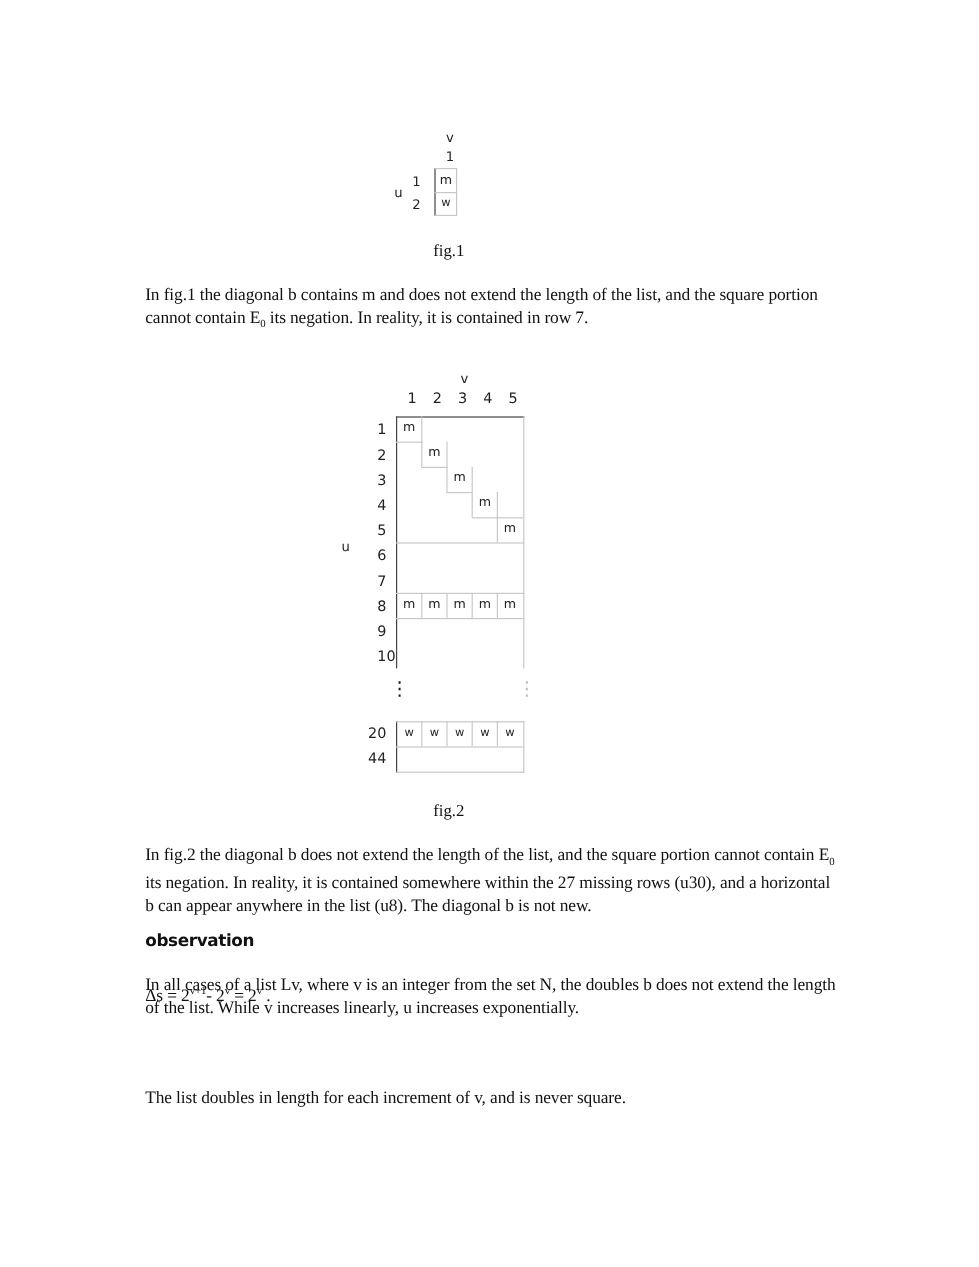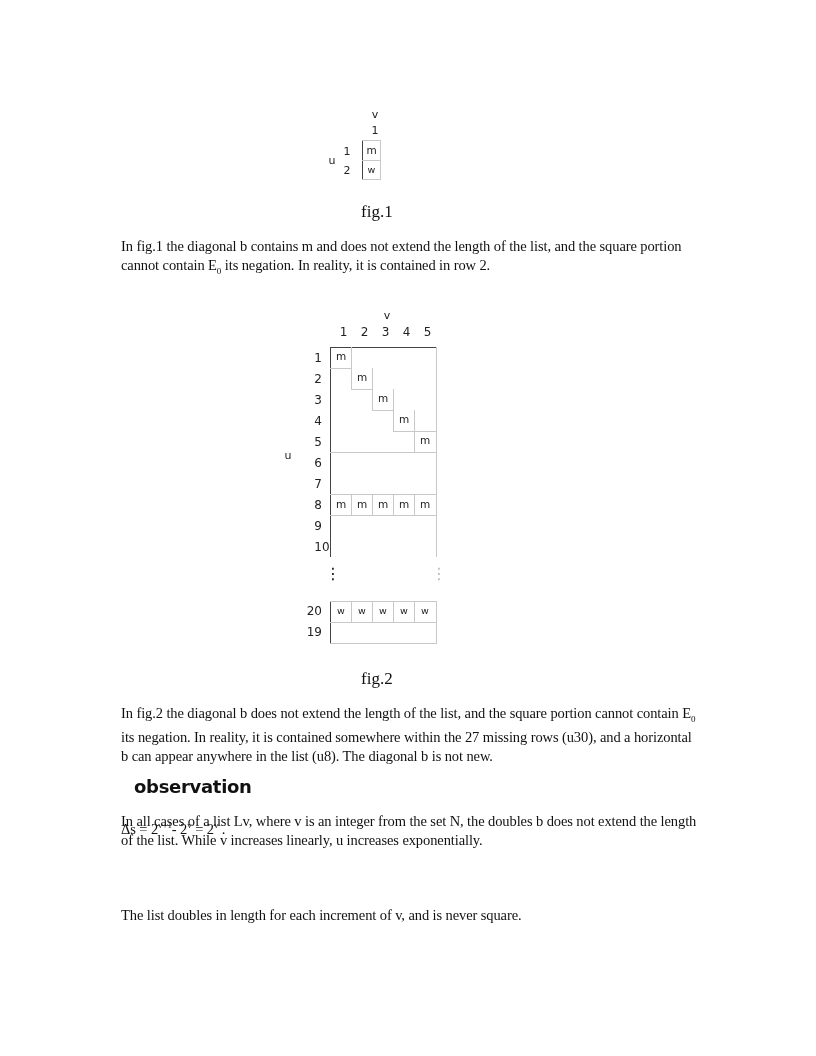--- a/index.html
+++ b/index.html
@@ -1,19 +1,19 @@
 <!DOCTYPE html>
 <html><head>
 <meta charset="utf-8">
 <style>
   html, body { margin:0; padding:0; background:#ffffff; }
   body { width:816px; height:1056px; position:relative; overflow:hidden; color:#111; }
   .abs { position:absolute; }
   .para { position:absolute; left:121px; width:580px; font-family:"Liberation Serif", serif; font-size:14.5px; line-height:18.5px; color:#111; letter-spacing:-0.1px; }
-  .cap { position:absolute; font-family:"Liberation Serif", serif; font-size:17px; color:#111; }
+  .cap { position:absolute; font-family:"Liberation Serif", serif; font-size:14px; color:#111; }
   .lbl { position:absolute; font-family:"DejaVu Sans", sans-serif; font-size:11px; color:#222; text-align:center; }
   .cell { position:absolute; font-family:"DejaVu Sans", sans-serif; font-size:10.5px; color:#222; text-align:center; box-sizing:border-box; }
   .gline { position:absolute; background:#c8c8c8; }
   .bline { position:absolute; background:#444; }
   sub, sup { font-size:9px; }
 </style>
 </head>
 <body>
 
 <div>
@@ -26,21 +26,21 @@
   <div class="bline" style="left:362px;top:140px;width:1px;height:40px;"></div>
   <div class="gline" style="left:362px;top:140px;width:19px;height:1px;"></div>
   <div class="gline" style="left:362px;top:160px;width:19px;height:1px;"></div>
   <div class="gline" style="left:362px;top:179px;width:19px;height:1px;"></div>
   <div class="gline" style="left:380px;top:140px;width:1px;height:40px;"></div>
   <div class="cell" style="left:363px;top:144px;width:17px;">m</div>
   <div class="cell" style="left:363px;top:164px;width:17px;font-size:9.5px;">w</div>
   <div class="cap" style="left:361px;top:202px;">fig.1</div>
 </div>
 
-<div class="para" style="top:237px;"><span>In fig.1 the diagonal b contains m and does not extend the length of the list, and the square portion cannot contain E</span><sub>0</sub><span> its negation. In reality, it is contained in row 2.</span></div>
+<div class="para" style="top:237px;"><span>In fig.1 the diagonal b contains m and does not extend the length of the list, and the square portion cannot contain E</span><sub>0</sub><span> its negation. In reality, it is contained in row 7.</span></div>
 
 <div>
   <div class="lbl" style="left:380px;top:309px;width:14px;">v</div>
 
   <div class="lbl" style="left:333px;top:325px;width:21px;font-size:12px;">1</div>
   <div class="lbl" style="left:354px;top:325px;width:21px;font-size:12px;">2</div>
   <div class="lbl" style="left:375px;top:325px;width:21px;font-size:12px;">3</div>
   <div class="lbl" style="left:396px;top:325px;width:21px;font-size:12px;">4</div>
   <div class="lbl" style="left:417px;top:325px;width:21px;font-size:12px;">5</div>
 
@@ -50,21 +50,21 @@
   <div class="lbl" style="left:298px;top:372px;width:24px;font-size:12px;text-align:right;">2</div>
   <div class="lbl" style="left:298px;top:393px;width:24px;font-size:12px;text-align:right;">3</div>
   <div class="lbl" style="left:298px;top:414px;width:24px;font-size:12px;text-align:right;">4</div>
   <div class="lbl" style="left:298px;top:435px;width:24px;font-size:12px;text-align:right;">5</div>
   <div class="lbl" style="left:298px;top:456px;width:24px;font-size:12px;text-align:right;">6</div>
   <div class="lbl" style="left:298px;top:477px;width:24px;font-size:12px;text-align:right;">7</div>
   <div class="lbl" style="left:298px;top:498px;width:24px;font-size:12px;text-align:right;">8</div>
   <div class="lbl" style="left:298px;top:519px;width:24px;font-size:12px;text-align:right;">9</div>
   <div class="lbl" style="left:310px;top:540px;width:24px;font-size:12px;">10</div>
   <div class="lbl" style="left:298px;top:604px;width:24px;font-size:12px;text-align:right;">20</div>
-  <div class="lbl" style="left:298px;top:625px;width:24px;font-size:12px;text-align:right;">19</div>
+  <div class="lbl" style="left:298px;top:625px;width:24px;font-size:12px;text-align:right;">44</div>
 
   <div class="bline" style="left:330px;top:347px;width:107px;height:1px;"></div>
   <div class="bline" style="left:330px;top:347px;width:1px;height:210px;"></div>
   <div class="gline" style="left:436px;top:347px;width:1px;height:210px;"></div>
 
   <div class="gline" style="left:330px;top:368px;width:22px;height:1px;"></div>
   <div class="gline" style="left:351px;top:347px;width:1px;height:42px;"></div>
   <div class="gline" style="left:351px;top:389px;width:22px;height:1px;"></div>
   <div class="gline" style="left:372px;top:368px;width:1px;height:42px;"></div>
   <div class="gline" style="left:372px;top:410px;width:22px;height:1px;"></div>
@@ -108,19 +108,19 @@
   <div class="cell" style="left:352px;top:605px;width:20px;font-size:9.5px;">w</div>
   <div class="cell" style="left:373px;top:605px;width:20px;font-size:9.5px;">w</div>
   <div class="cell" style="left:394px;top:605px;width:20px;font-size:9.5px;">w</div>
   <div class="cell" style="left:415px;top:605px;width:20px;font-size:9.5px;">w</div>
 
   <div class="cap" style="left:361px;top:669px;">fig.2</div>
 </div>
 
 <div class="para" style="top:704px;font-family:Liberation Serif, serif;"><span>In fig.2 the diagonal b does not extend the length of the list, and the square portion cannot contain E</span><sub>0</sub><span> its negation. In reality, it is contained somewhere within the 27 missing rows (u30), and a horizontal b can appear anywhere in the list (u8). The diagonal b is not new.</span></div>
 
-<div class="abs" style="left:134px;top:776px;font-family:'DejaVu Sans',sans-serif;font-weight:bold;font-size:18px;color:#111;letter-spacing:-0.3px;">observation</div>
+<div class="abs" style="left:121px;top:776px;font-family:'DejaVu Sans',sans-serif;font-weight:bold;font-size:14px;color:#111;letter-spacing:-0.3px;">observation</div>
 
 <div class="para" style="top:812px;">In all cases of a list Lv, where v is an integer from the set N, the doubles b does not extend the length of the list. While v increases linearly, u increases exponentially.</div>
 
 <div class="para" style="top:816px;"><span>Δs = 2</span><sup>v+1</sup><span>- 2</span><sup>v</sup><span> = 2</span><sup>v</sup><span> .</span></div>
 
 <div class="para" style="top:906px;">The list doubles in length for each increment of v, and is never square.</div>
 
 </body></html>

